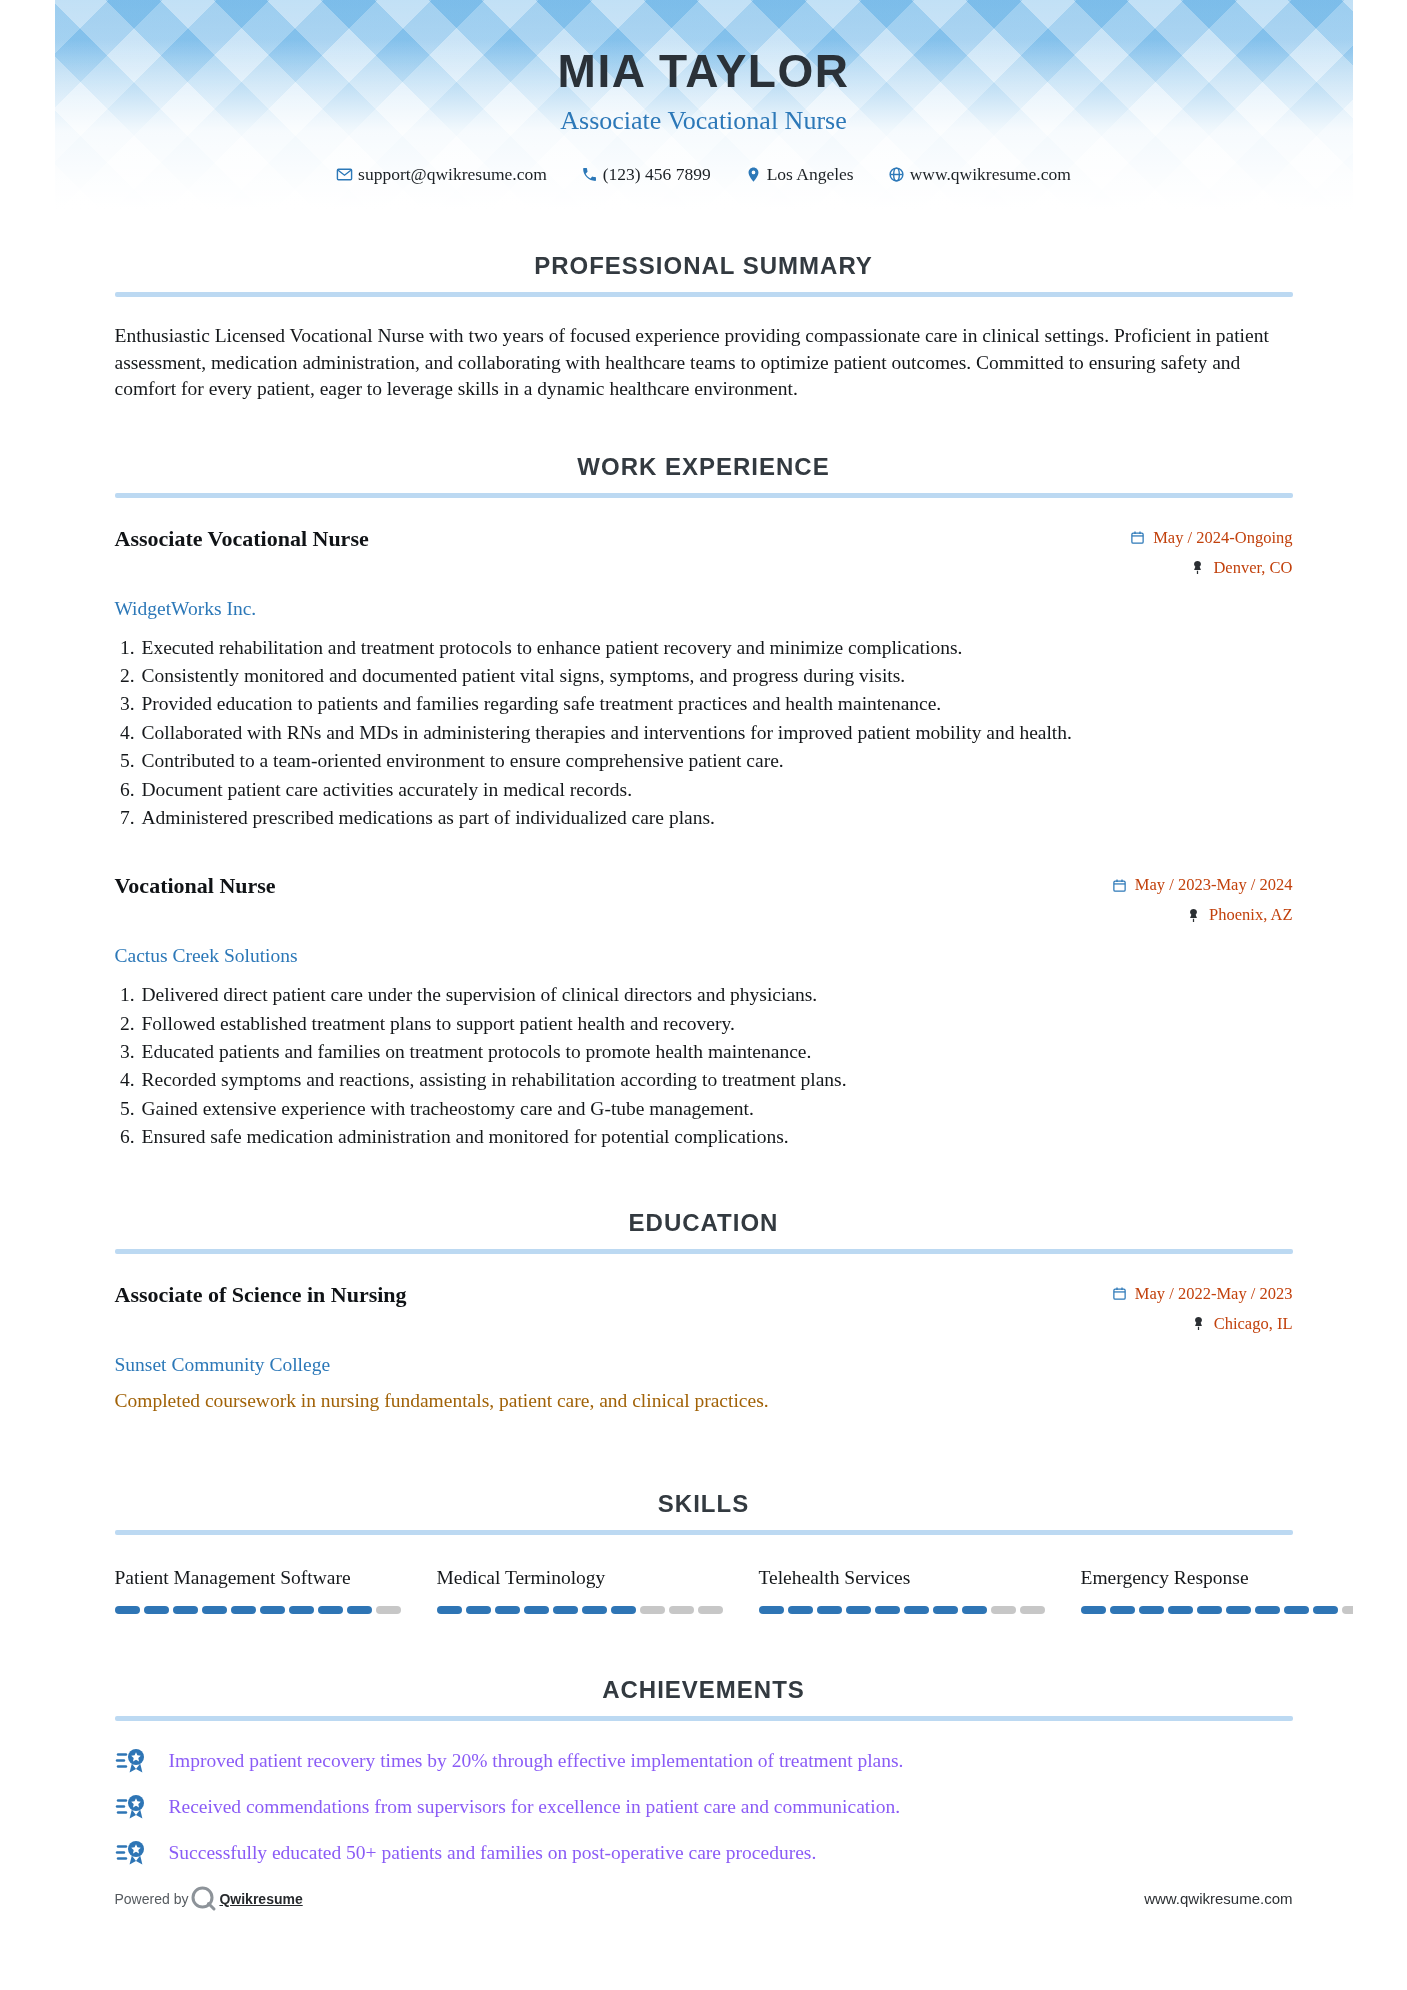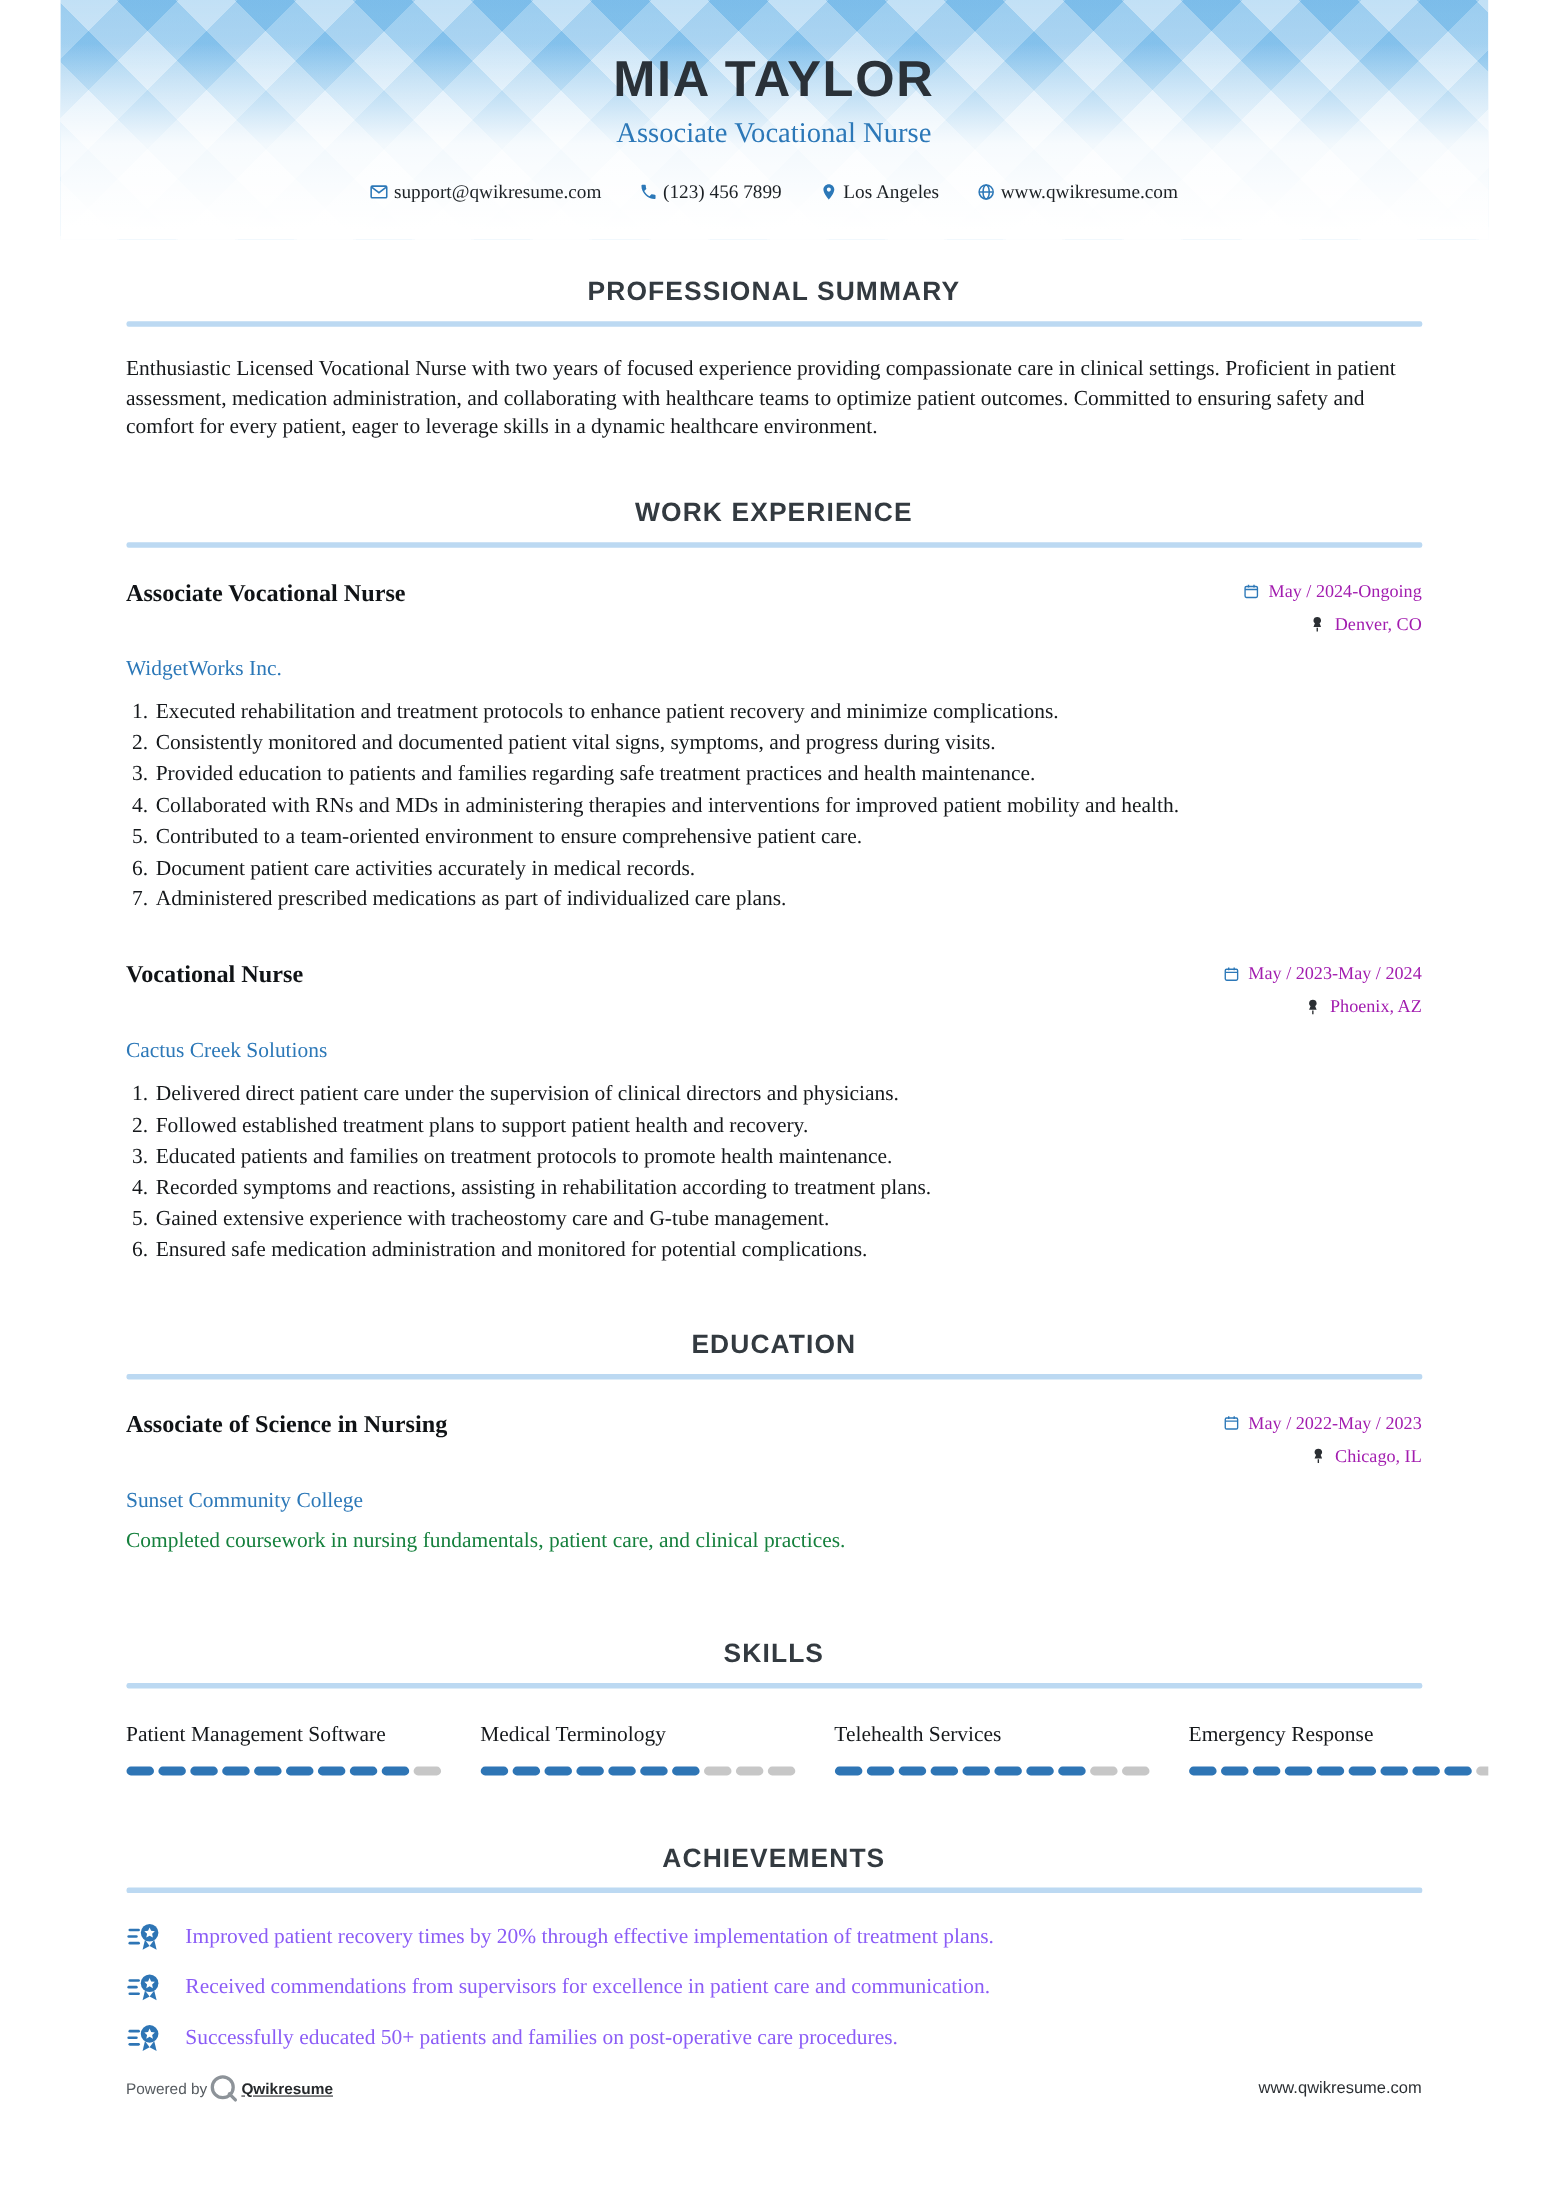--- a/index.html
+++ b/index.html
@@ -51,30 +51,30 @@
   .sec-work { margin-top: 50px; }
   .sec-education { margin-top: 60px; }
   .sec-skills { margin-top: 78px; }
   .sec-achievements { margin-top: 62px; }
   .summary-text { margin-top: 26px; font-size: 19.5px; line-height: 1.36; color: #15181b; }
   
   .job-first { margin-top: 28px; }
   .job-next { margin-top: 44px; }
   .job-head { display: flex; justify-content: space-between; align-items: flex-start; }
   .job-title { font-size: 22px; font-weight: 700; color: #101316; font-family: "Liberation Serif", serif; }
-  .job-meta { text-align: right; font-size: 16.5px; color: #a21caf; padding-top: 2px; }
+  .job-meta { text-align: right; font-size: 16.5px; color: #c2410c; padding-top: 2px; }
   .meta-line { display: flex; justify-content: flex-end; align-items: center; gap: 8px; margin-bottom: 10px; }
   .micon { width: 15px; height: 15px; flex: 0 0 auto; }
   .micon-cal { color: var(--accent, #2c78b8); }
   .micon-pin { color: var(--pin, #2b2f33); }
   .company { margin-top: 10px; font-size: 19.5px; color: var(--accent, #2c78b8); cursor: pointer; }
   ol.bullets { margin-top: 16px; padding-left: 25px; font-size: 19.5px; line-height: 1.2; color: #15181b; }
   ol.bullets li { margin-bottom: 5px; padding-left: 2px; }
   
-  .edu-desc { margin-top: 14px; font-size: 19.5px; color: #15803d; }
+  .edu-desc { margin-top: 14px; font-size: 19.5px; color: #a16207; }
   
   .skills-grid { margin-top: 30px; display: grid; grid-template-columns: repeat(4, 1fr); column-gap: 36px; }
   .skill-name { font-size: 19.5px; line-height: 1.35; color: #15181b; }
   .skill-bar { display: flex; gap: 4px; margin-top: 15px; }
   .seg { width: 25px; height: 8px; border-radius: 4px; }
   .seg-filled { background: var(--bar-filled, #2e75b5); }
   .seg-empty { background: var(--bar-empty, #c7c7c7); }
   
   .ach-list { margin-top: 24px; }
   .ach-item { display: flex; align-items: center; gap: 22px; margin-bottom: 14px; }

